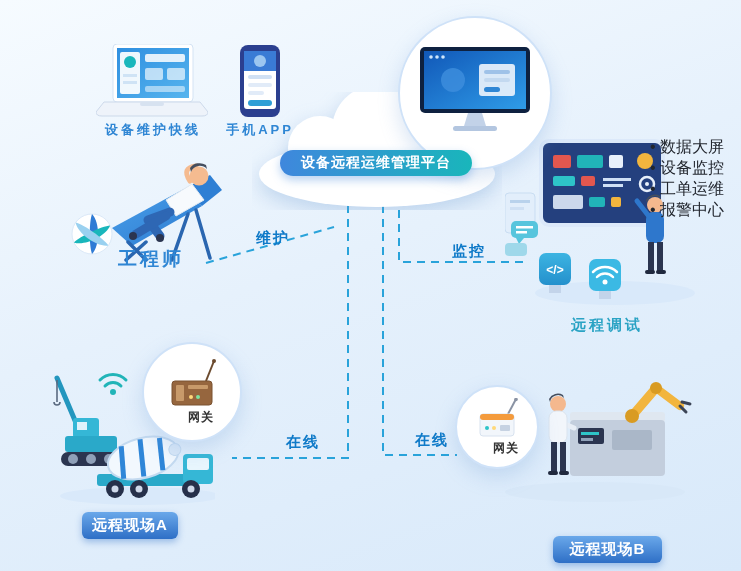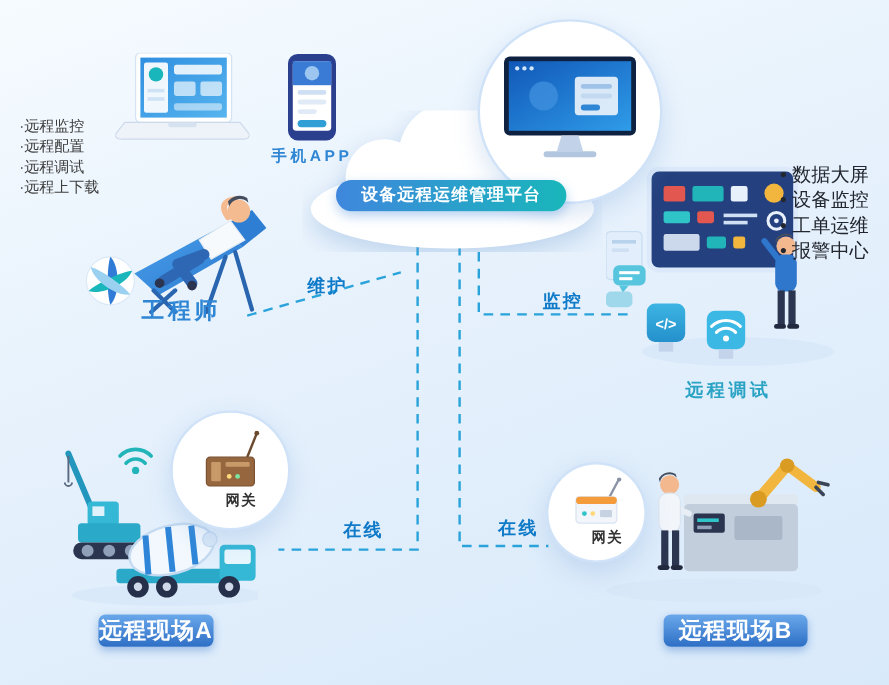--- a/index.html
+++ b/index.html
@@ -27,21 +27,21 @@
   .dev-label{color:#2f86d4;font-weight:700;font-size:13px;letter-spacing:3px;text-align:center;z-index:4;}
   .who-label{color:#2f86d4;font-weight:700;font-size:19px;letter-spacing:3px;z-index:4;}
   .mc-label{color:#2aa3c4;font-weight:700;font-size:15px;letter-spacing:3px;text-align:center;z-index:4;}
   .link-label{color:#0f7ac8;font-weight:700;font-size:15px;letter-spacing:2px;z-index:4;}
   .feat{font-size:12.5px;color:#3c3c3c;line-height:17px;z-index:4;}
   .feat-r{font-size:16px;color:#22262e;line-height:21px;z-index:4;}
   .feat-r .dot{display:inline-block;width:10px;color:#22262e;}
   .badge{
     z-index:6;display:flex;align-items:center;justify-content:center;
     background:linear-gradient(180deg,#6aa8ea,#2e6fc6);
-    border-radius:6px;color:#fff;font-weight:700;font-size:19px;letter-spacing:1px;
+    border-radius:6px;color:#fff;font-weight:700;font-size:15px;letter-spacing:1px;
     box-shadow:0 3px 7px rgba(46,111,198,.4);
   }
   .gw-label{font-size:12px;color:#333;font-weight:700;letter-spacing:1px;margin-top:2px;z-index:6;padding-left:18px;}
 </style>
 </head>
 <body>
 
 <div class="stage">
 
   <svg class="lines" width="741" height="571" viewBox="0 0 741 571">
@@ -64,39 +64,34 @@
     <circle cx="34" cy="18" r="6" fill="#19b6bb"></circle>
     <rect x="27" y="30" width="14" height="3" fill="#cfe3f5"></rect>
     <rect x="27" y="37" width="14" height="3" fill="#cfe3f5"></rect>
     <rect x="49" y="10" width="40" height="8" rx="2" fill="#ffffff" opacity="0.85"></rect>
     <rect x="49" y="24" width="18" height="12" rx="2" fill="#ffffff" opacity="0.65"></rect>
     <rect x="71" y="24" width="18" height="12" rx="2" fill="#ffffff" opacity="0.65"></rect>
     <rect x="49" y="42" width="40" height="6" rx="2" fill="#ffffff" opacity="0.5"></rect>
     <path d="M8,58 H104 L112,68 Q112,72 106,72 H6 Q0,72 0,68 Z" fill="#eef3fa" stroke="#ccd9ea"></path>
     <rect x="44" y="58" width="24" height="4" rx="2" fill="#d7e2f0"></rect>
   </svg>
+  <div class="abs dev-label" style="left:88px;top:121px;width:130px;">设备维护快线</div>
 
   <svg class="abs scene" style="left:238px;top:44px;" width="44" height="74" viewBox="0 0 44 74">
     <rect x="2" y="1" width="40" height="72" rx="8" fill="#2b3f8f"></rect>
     <rect x="6" y="7" width="32" height="58" rx="3" fill="#ffffff"></rect>
     <rect x="6" y="7" width="32" height="20" fill="#3a7bd5"></rect>
     <circle cx="22" cy="17" r="6" fill="#9cc6f0"></circle>
     <rect x="10" y="31" width="24" height="4" rx="2" fill="#cfe0f4"></rect>
     <rect x="10" y="39" width="24" height="4" rx="2" fill="#e1ebf8"></rect>
     <rect x="10" y="47" width="16" height="4" rx="2" fill="#e1ebf8"></rect>
     <rect x="10" y="56" width="24" height="6" rx="3" fill="#2f9fd6"></rect>
   </svg>
   <div class="abs dev-label" style="left:226px;top:121px;width:68px;">手机APP</div>
 
-  <div class="abs feat" style="left:16px;top:97px;">
-    <div><span>·</span><span>远程监控</span></div>
-    <div><span>·</span><span>远程配置</span></div>
-    <div><span>·</span><span>远程调试</span></div>
-    <div><span>·</span><span>远程上下载</span></div>
-  </div>
 
   <div class="abs circle-frame" style="left:398px;top:16px;width:150px;height:150px;">
     <svg width="112" height="94" viewBox="0 0 112 94">
       <defs>
         <linearGradient id="monScr" x1="0" y1="0" x2="1" y2="1">
           <stop offset="0" stop-color="#1158b8"></stop>
             <stop offset="1" stop-color="#2f9ce8"></stop>
         </linearGradient>
       </defs>
       <rect x="1" y="1" width="110" height="66" rx="5" fill="#0e2140"></rect>
@@ -304,15 +299,15 @@
       <rect x="8" y="16" width="34" height="22" rx="3" fill="#f2f6fb" stroke="#d8e2ef"></rect>
       <rect x="8" y="16" width="34" height="6" rx="3" fill="#f49b3c"></rect>
       <circle cx="15" cy="30" r="2" fill="#2ec4c8"></circle>
         <circle cx="22" cy="30" r="2" fill="#ffd97a"></circle>
       <rect x="28" y="27" width="10" height="6" rx="1" fill="#c6d2e2"></rect>
     </svg>
     <span class="gw-label">网关</span>
   </div>
 
   <div class="abs badge" style="left:82px;top:512px;width:96px;height:27px;">远程现场A</div>
-  <div class="abs badge" style="left:553px;top:512px;width:120px;height:27px;">远程现场B</div>
+  <div class="abs badge" style="left:553px;top:536px;width:109px;height:27px;">远程现场B</div>
 
 </div>
 
 </body></html>

